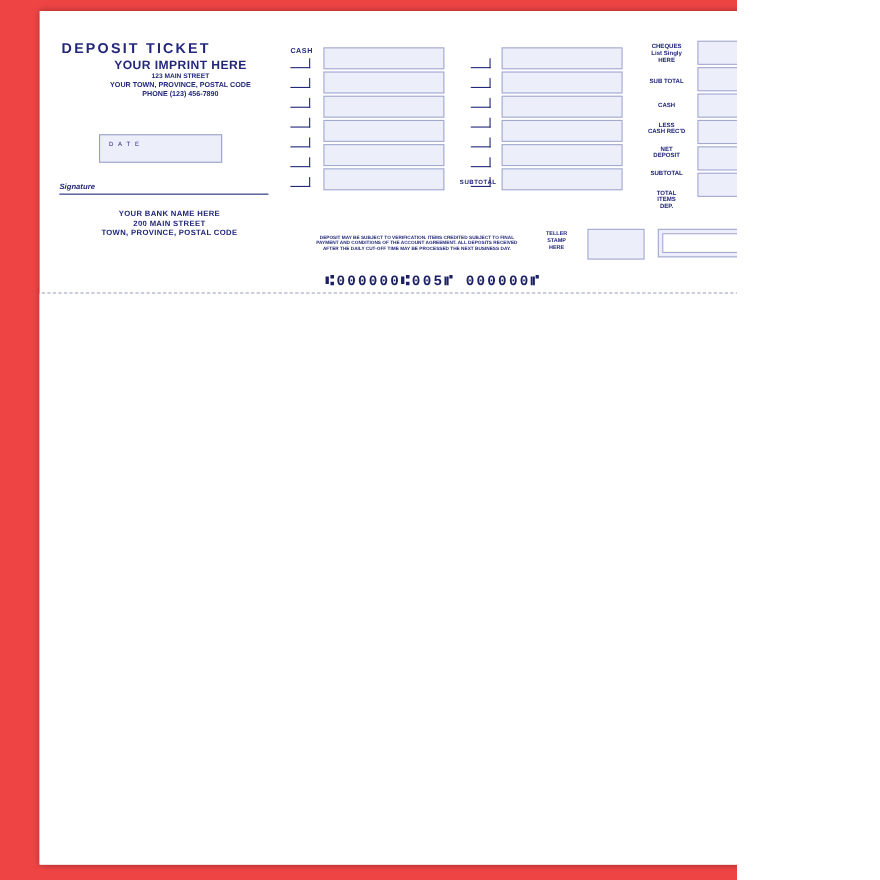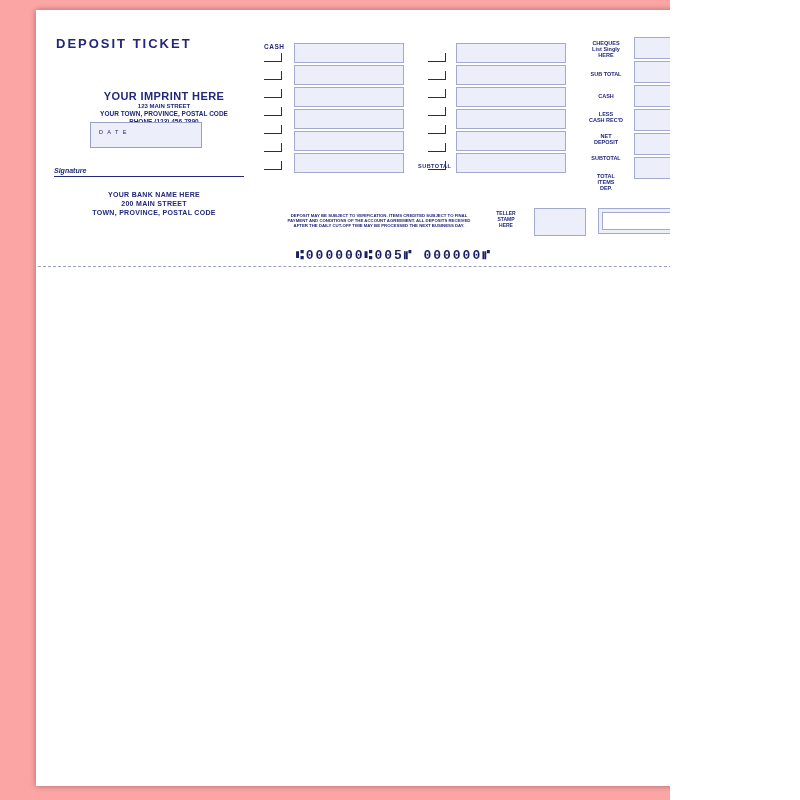--- a/index.html
+++ b/index.html
@@ -7,21 +7,21 @@
     padding: 0;
     background: #ffffff;
     width: 800px;
     height: 800px;
     font-family: "Liberation Sans", sans-serif;
   }
   #page {
     position: relative;
     width: 670px;
     height: 800px;
-    background: #fca5a5;
+    background: #ef4444;
     overflow: hidden;
   }
   
   .sheet {
     position: absolute;
     left: 36px;
     top: 10px;
     width: 728px;
     height: 776px;
     background: #ffffff;
@@ -52,21 +52,20 @@
     color: #22277a;
     white-space: nowrap;
   }
   .imprint {
     position: absolute;
     left: 28px;
     top: 44px;
     width: 200px;
     text-align: center;
     color: #22277a;
-    margin-top: 36px;
   }
   .imprint .l1 { font-size: 11px; font-weight: bold; letter-spacing: .4px; }
   .imprint .l2 { font-size: 6px; font-weight: bold; margin-top: 1px; }
   .imprint .l3 { font-size: 6.5px; font-weight: bold; margin-top: 1px; }
   .imprint .l4 { font-size: 6.5px; font-weight: bold; margin-top: 1px; }
 
   .small-box {
     position: absolute;
     left: 54px;
     top: 112px;

